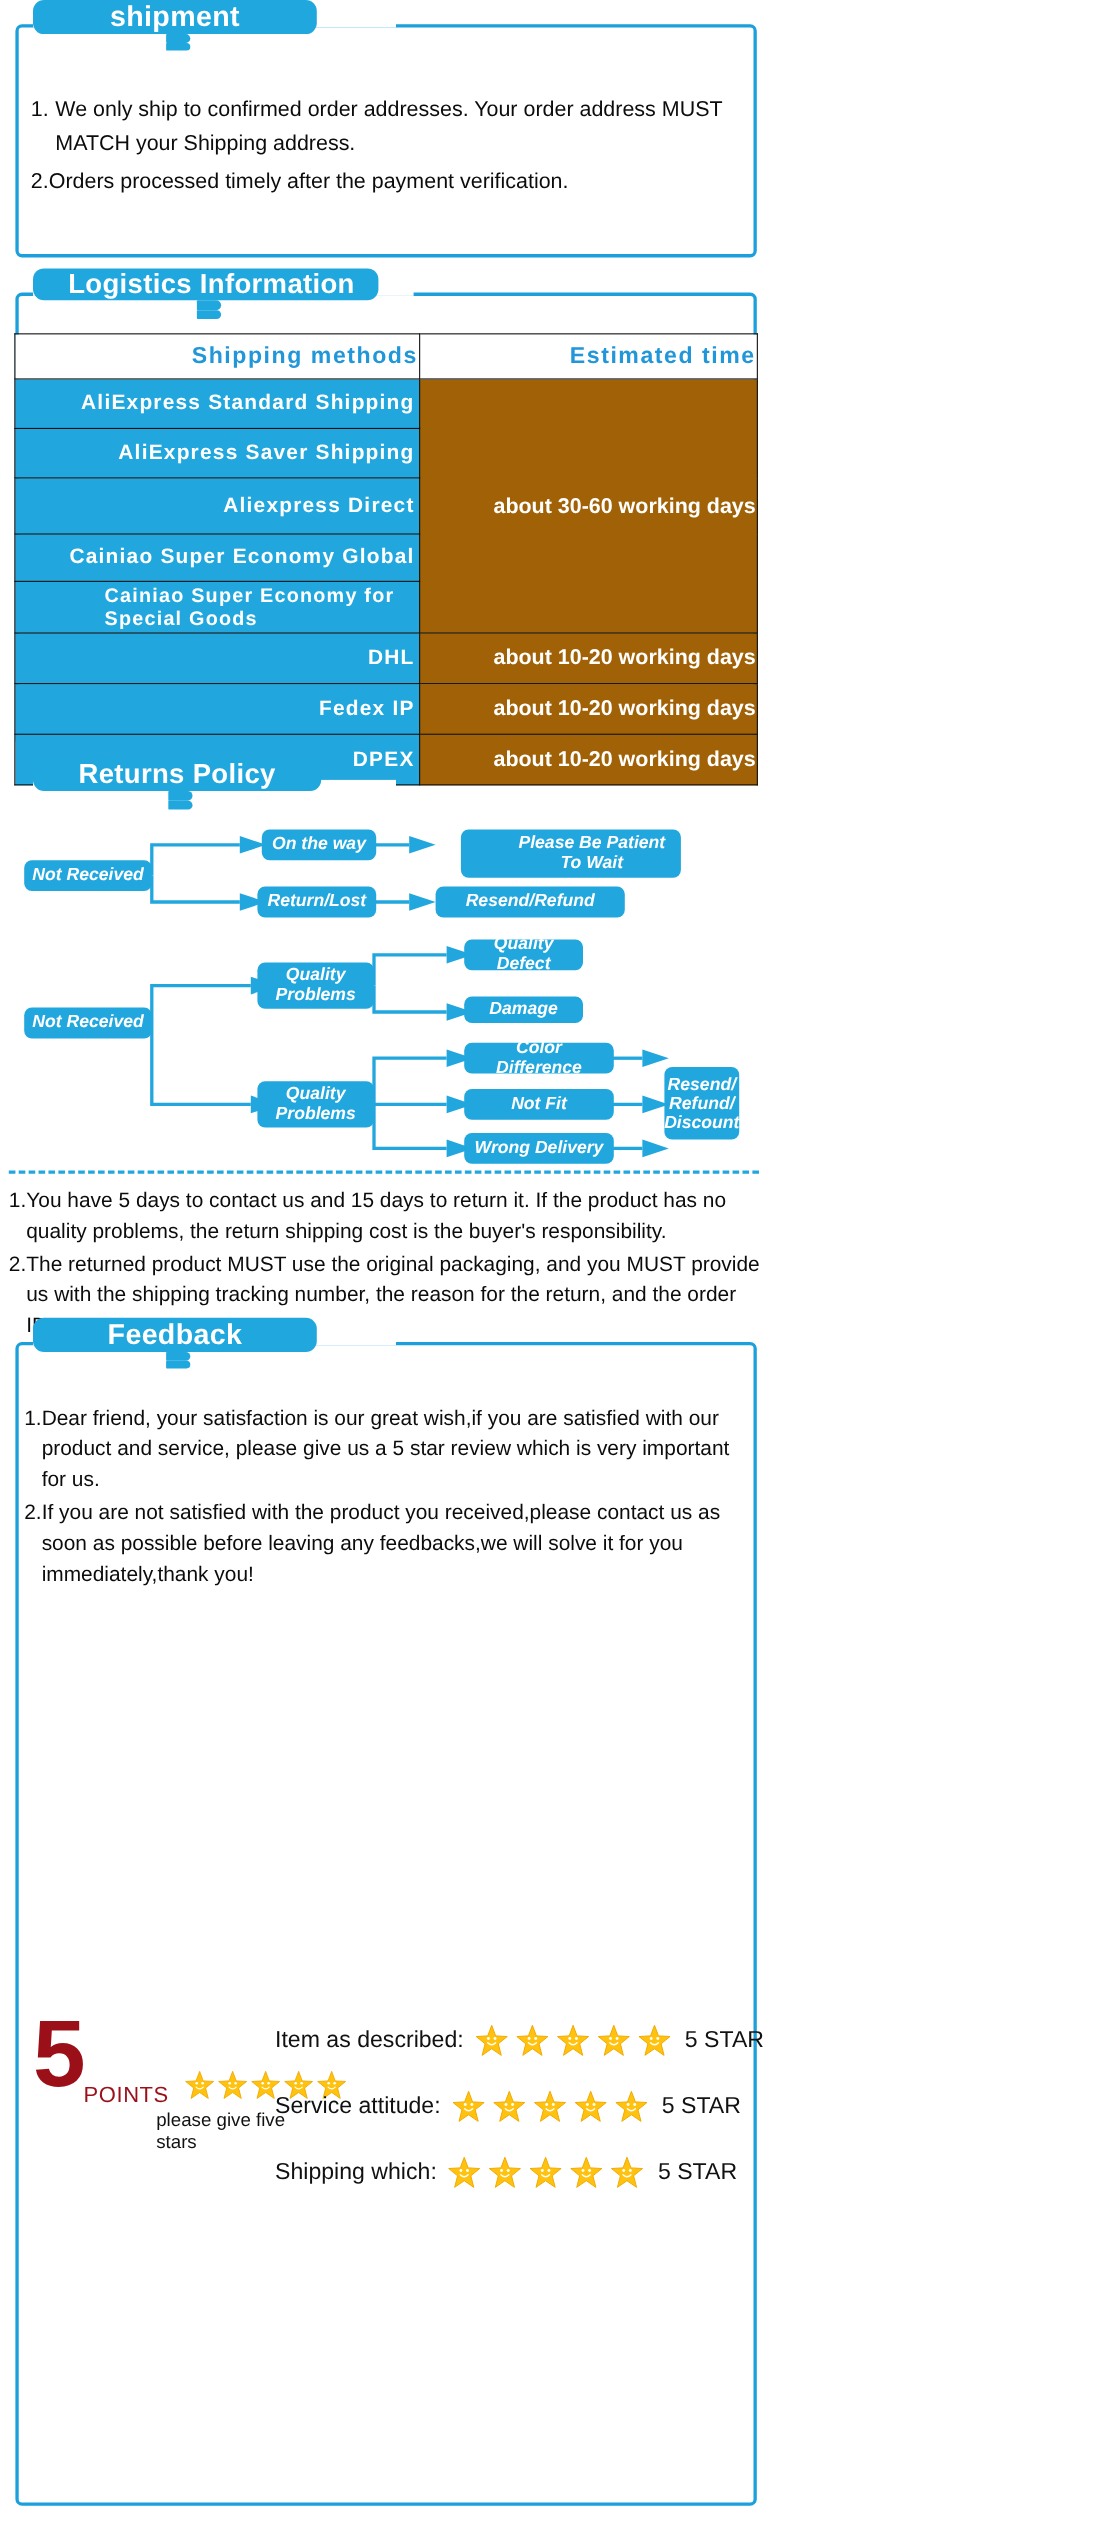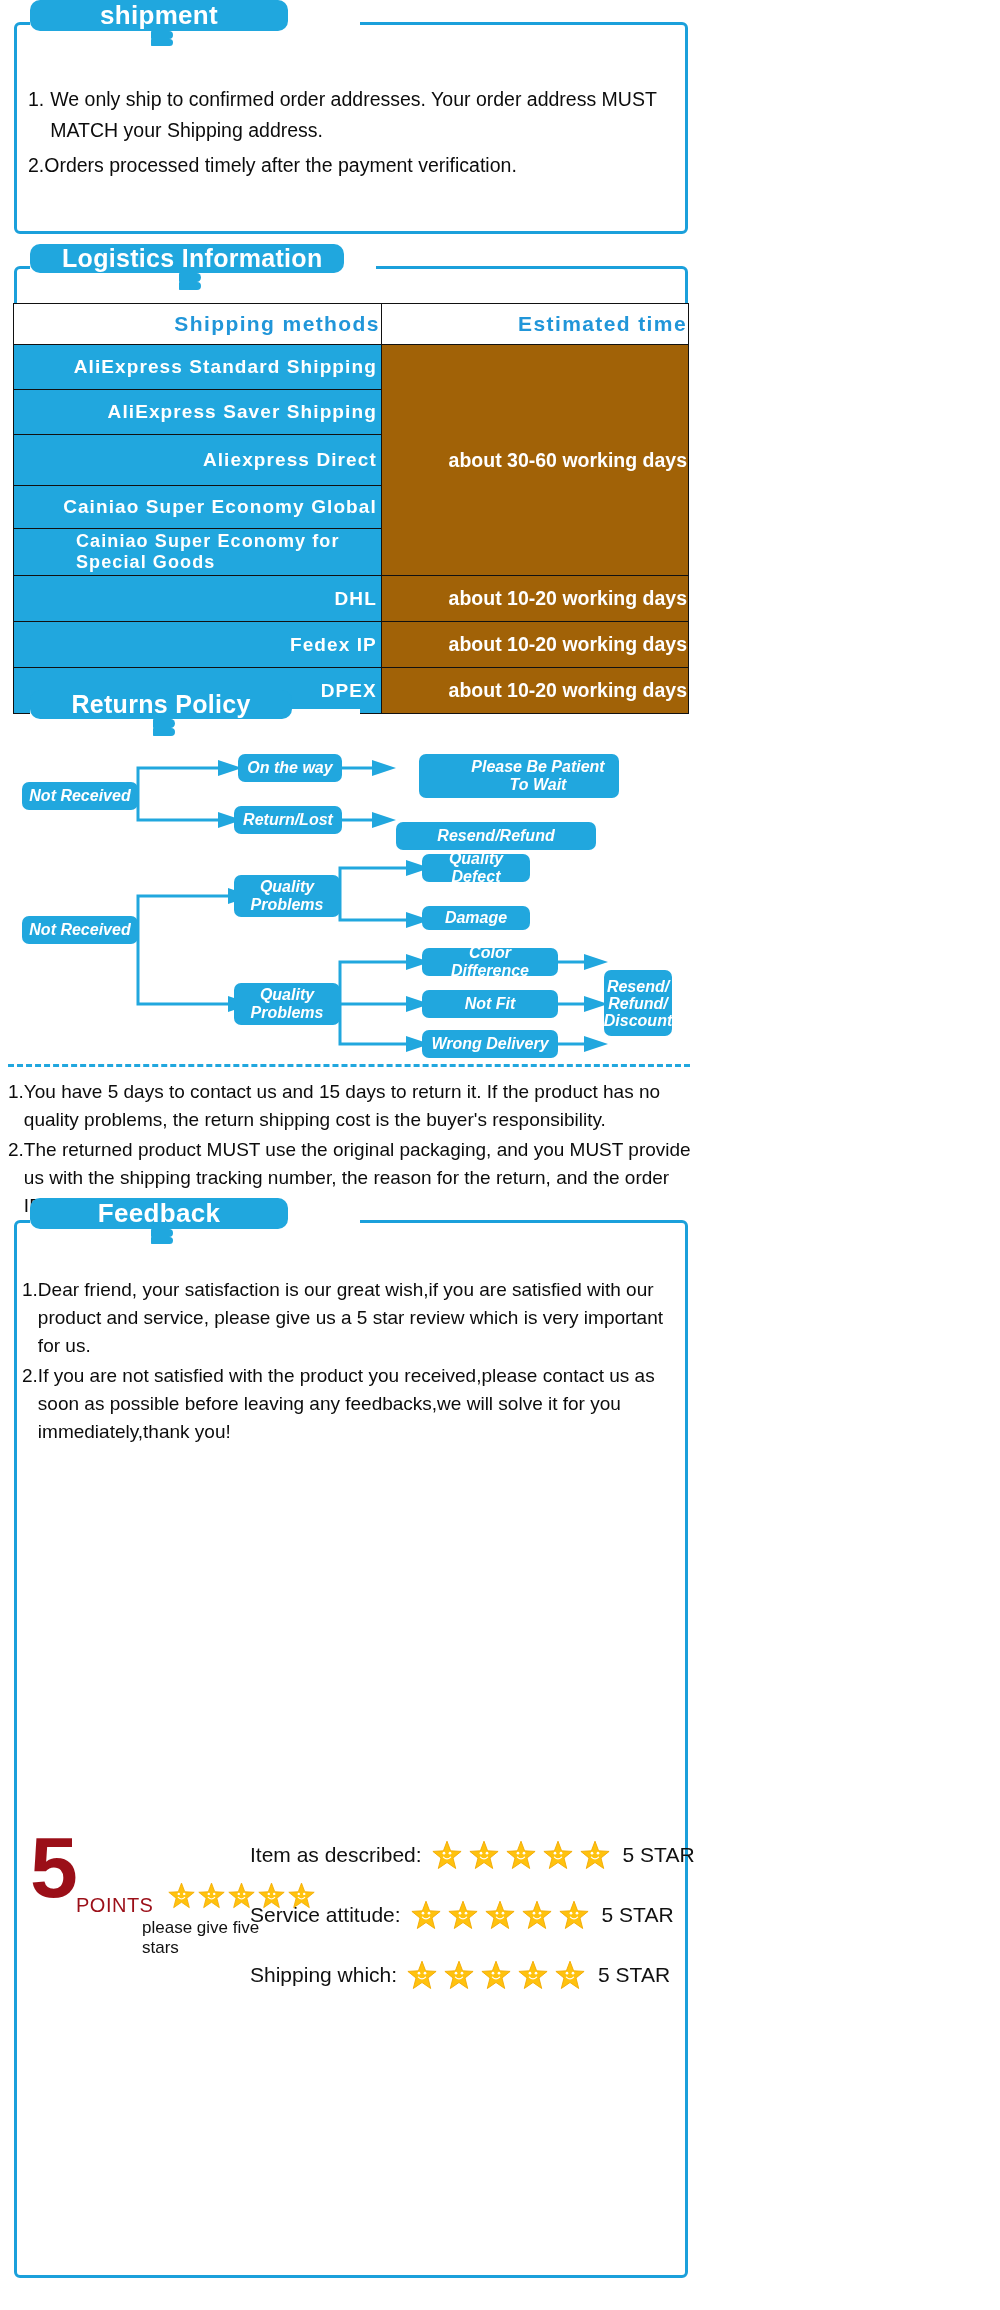--- a/index.html
+++ b/index.html
@@ -45,21 +45,21 @@
     font-family:"Liberation Sans", sans-serif;
   }
   td.th-method,td.th-time{
     background:#fff;color:#2196D9;font-weight:bold;font-size:21px;
     letter-spacing:1.4px;height:38px;
   }
   td.m{
     background:#21A7DE;color:#fff;font-weight:bold;font-size:19px;letter-spacing:1.1px;
     height:40px;padding:2px 4px;
   }
-  td.m.two{line-height:21px;font-size:18px;text-align:left;padding-left:62px;}
+  td.m.two{line-height:21px;font-size:18px;text-align:left;padding-left:81px;}
   td.t{
     background:#a16207;color:#fff;font-weight:bold;font-size:19.5px;
   }
 
   
   .flow{position:absolute;left:0;top:0;width:1000px;height:330px;}
   .node{
     position:absolute;background:#21A7DE;color:#fff;border-radius:7px;
     display:flex;align-items:center;justify-content:center;text-align:center;
     font-weight:bold;font-style:italic;font-size:16px;line-height:18px;
@@ -217,21 +217,21 @@
         <polygon points="584,214 608,222 584,230"></polygon>
         <polygon points="584,256 608,264 584,272"></polygon>
         <polygon points="584,296 608,304 584,312"></polygon>
       </g>
     </svg>
 
     <div class="node" style="left:22px;top:42px;width:116px;height:28px;">Not Received</div>
     <div class="node" style="left:238px;top:14px;width:104px;height:28px;">On the way</div>
     <div class="node" style="left:234px;top:66px;width:108px;height:28px;">Return/Lost</div>
     <div class="node" style="left:419px;top:14px;width:200px;height:44px;padding-left:44px;">Please Be Patient To Wait</div>
-    <div class="node" style="left:396px;top:82px;width:200px;height:28px;">Resend/Refund</div>
+    <div class="node" style="left:396px;top:66px;width:172px;height:28px;">Resend/Refund</div>
 
     <div class="node" style="left:22px;top:176px;width:116px;height:28px;">Not Received</div>
     <div class="node" style="left:234px;top:135px;width:106px;height:42px;white-space:pre-line;">Quality
 Problems</div>
     <div class="node" style="left:234px;top:243px;width:106px;height:42px;white-space:pre-line;">Quality
 Problems</div>
 
     <div class="node" style="left:422px;top:114px;width:108px;height:28px;">Quality Defect</div>
     <div class="node" style="left:422px;top:166px;width:108px;height:24px;">Damage</div>
 

